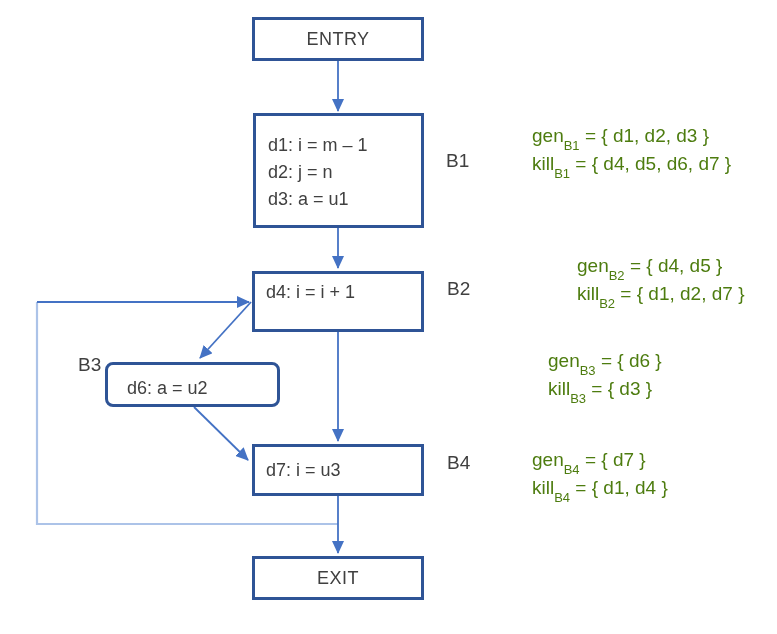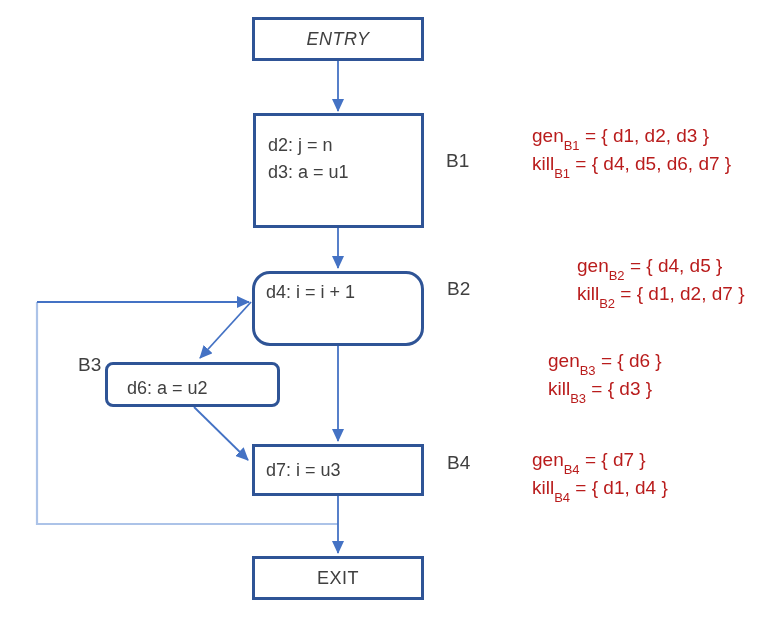--- a/index.html
+++ b/index.html
@@ -3,21 +3,21 @@
 <meta charset="utf-8">
 <style>
   html,body{margin:0;padding:0;background:#ffffff;}
   body{font-family:"Liberation Sans","DejaVu Sans",sans-serif;}
   #canvas{position:relative;width:777px;height:634px;background:#ffffff;overflow:hidden;}
   #edges{position:absolute;left:0;top:0;width:777px;height:634px;}
   .node{position:absolute;box-sizing:border-box;border:3px solid #2F5496;background:#ffffff;color:#404040;}
   .node-center{display:flex;align-items:center;justify-content:center;font-size:18px;letter-spacing:0.5px;}
   .code-lines{font-size:18px;line-height:27px;color:#404040;}
   .block-label{position:absolute;font-size:19px;color:#404040;}
-  .ann{position:absolute;left:532px;font-size:19px;line-height:28px;color:#b91c1c;white-space:nowrap;}
+  .ann{position:absolute;left:532px;font-size:19px;line-height:28px;color:#4d7c0f;white-space:nowrap;}
   .ann sub{font-size:13px;line-height:0;position:relative;bottom:-3px;}
 </style>
 </head>
 <body>
 
 <div id="canvas">
 
   <svg id="edges" viewBox="0 0 777 634" xmlns="http://www.w3.org/2000/svg">
     <defs>
       <marker id="arrow" markerUnits="userSpaceOnUse" markerWidth="14" markerHeight="12" refX="12" refY="6" orient="auto">
@@ -28,33 +28,34 @@
     <polyline points="338,524 37,524 37,302" fill="none" stroke="#ACC3E8" stroke-width="2.2"></polyline>
     <line x1="37" y1="302" x2="249" y2="302" stroke="#4472C4" stroke-width="1.8" marker-end="url(#arrow)"></line>
     <line x1="338" y1="61" x2="338" y2="111" stroke="#4472C4" stroke-width="1.8" marker-end="url(#arrow)"></line>
     <line x1="338" y1="228" x2="338" y2="268" stroke="#4472C4" stroke-width="1.8" marker-end="url(#arrow)"></line>
     <line x1="251" y1="302" x2="200" y2="358" stroke="#4472C4" stroke-width="1.8" marker-end="url(#arrow)"></line>
     <line x1="338" y1="332" x2="338" y2="441" stroke="#4472C4" stroke-width="1.8" marker-end="url(#arrow)"></line>
     <line x1="194" y1="407" x2="248" y2="460" stroke="#4472C4" stroke-width="1.8" marker-end="url(#arrow)"></line>
     <line x1="338" y1="490" x2="338" y2="553" stroke="#4472C4" stroke-width="1.8" marker-end="url(#arrow)"></line>
   </svg>
 
-  <div class="node node-center" style="left:252px;top:17px;width:172px;height:44px;font-style:italic;">
+  <div class="node node-center" style="left:252px;top:17px;width:172px;height:44px;">
     <span>ENTRY</span>
   </div>
 
   <div class="node" style="left:253px;top:113px;width:171px;height:115px;padding:16px 0 0 12px;">
     <div class="code-lines">
+      <div>d1: i = m – 1</div>
       <div>d2: j = n</div>
       <div>d3: a = u1</div>
     </div>
   </div>
   <div class="block-label" style="left:446px;top:150px;">B1</div>
 
-  <div class="node" style="left:252px;top:271px;width:172px;height:75px;padding:5px 0 0 11px;border-radius:18px;">
+  <div class="node" style="left:252px;top:271px;width:172px;height:61px;padding:5px 0 0 11px;">
     <div class="code-lines">
       <div>d4: i = i + 1</div>
     </div>
   </div>
   <div class="block-label" style="left:447px;top:278px;">B2</div>
 
   <div class="node" style="left:105px;top:362px;width:175px;height:45px;padding:10px 0 0 19px;border-radius:8px;">
     <div class="code-lines">
       <div>d6: a = u2</div>
     </div>

